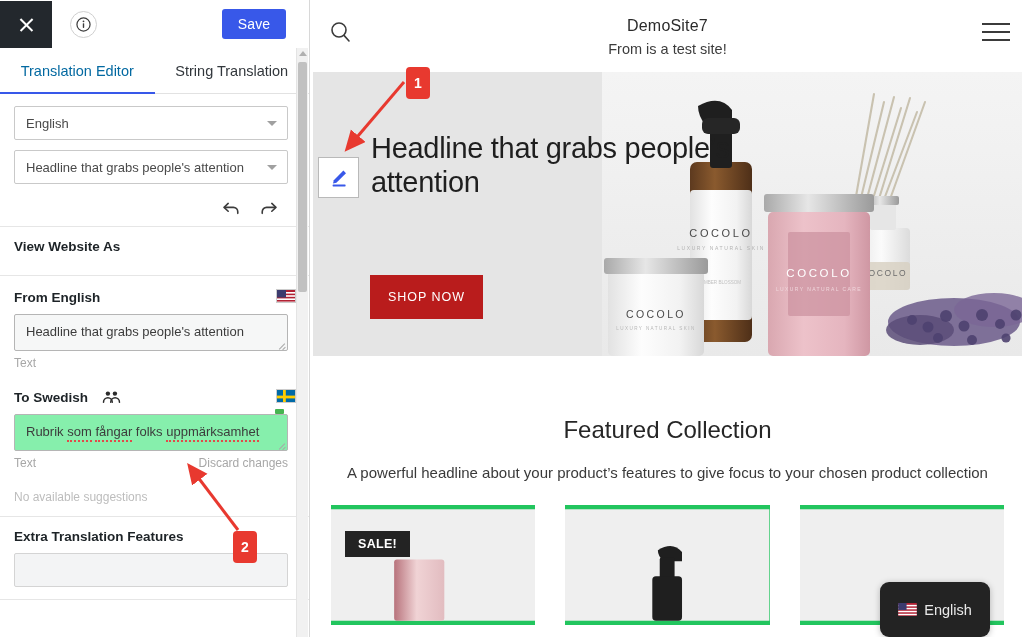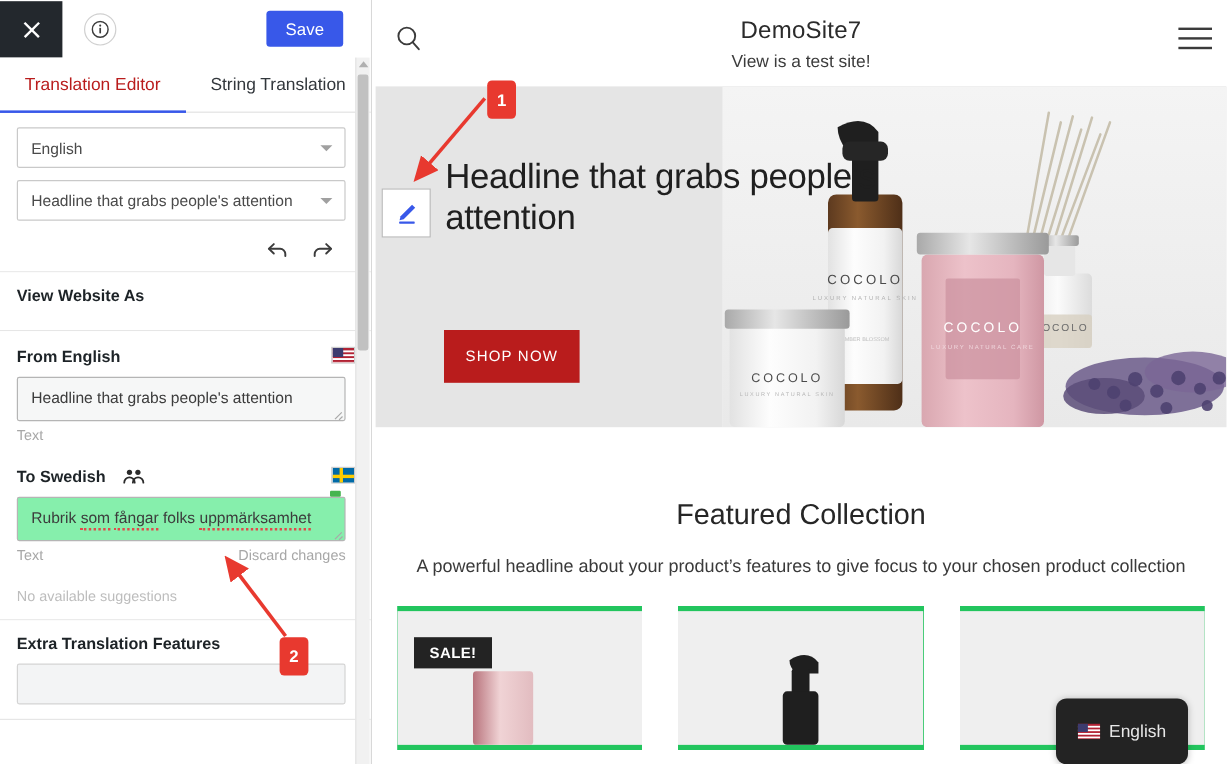--- a/index.html
+++ b/index.html
@@ -59,21 +59,21 @@
     position: relative;
     display: flex; height: 46px;
     border-bottom: 1px solid #e2e2e2;
     background: #fff;
   }
   .sb-tab {
     flex: 1; display: flex; align-items: center; justify-content: center;
     font-size: 14.5px; color: #32373c; cursor: pointer;
     position: relative; height: 46px;
   }
-  .sb-tab.active { color: #b91c1c; }
+  .sb-tab.active { color: #0369a1; }
   .sb-tab.active::after {
     content: ""; position: absolute; left: 0; right: 0; bottom: -1px;
     height: 3px; background: #3858e9;
   }
 
   .sb-body { position: relative; width: 310px; height: 543px; overflow: hidden; }
 
   .sb-section { padding: 12px 14px 12px 14px; border-bottom: 1px solid #e6e6e6; background:#fff; }
   .sb-section.nopad-b { padding-bottom: 8px; }
 
@@ -173,21 +173,21 @@
     position: absolute; left: 311px; top: 0;
     width: 713px; height: 637px;
     background: #ffffff; overflow: hidden;
   }
   .site-header {
     position: relative; height: 72px; width: 713px;
     background: #ffffff;
     display: flex; align-items: center; justify-content: center;
   }
   .site-title-wrap { text-align: center; margin-top: 2px; }
-  .site-title { font-size: 20px; color: #2b2b2b; letter-spacing: .2px; font-weight: normal; }
+  .site-title { font-size: 16px; color: #2b2b2b; letter-spacing: .2px; font-weight: normal; }
   .site-tagline { font-size: 14.5px; color: #3c3c3c; margin-top: 6px; }
   .search-icon { position: absolute; left: 18px; top: 20px; cursor: pointer; }
   .burger { position: absolute; right: 14px; top: 23px; cursor: pointer; width: 28px; }
   .burger span { display: block; height: 2px; background: #3b3b3b; margin-bottom: 6px; }
   .burger span:last-child { margin-bottom: 0; }
 
   .hero {
     position: relative;
     margin: 0 2px 0 2px;
     height: 284px;
@@ -391,21 +391,21 @@
 
     <div class="site-header">
       <span class="search-icon">
         <svg width="24" height="24" viewBox="0 0 24 24">
           <circle cx="10" cy="10" r="7" fill="none" stroke="#3b3b3b" stroke-width="1.6"></circle>
           <line x1="15" y1="15.4" x2="20" y2="21" stroke="#3b3b3b" stroke-width="1.6" stroke-linecap="round"></line>
         </svg>
       </span>
       <div class="site-title-wrap">
         <div class="site-title">DemoSite7</div>
-        <div class="site-tagline">View is a test site!</div>
+        <div class="site-tagline">From is a test site!</div>
       </div>
       <span class="burger">
         <span></span>
         <span></span>
         <span></span>
       </span>
     </div>
 
     <div class="hero">
       <div class="hero-photo">

